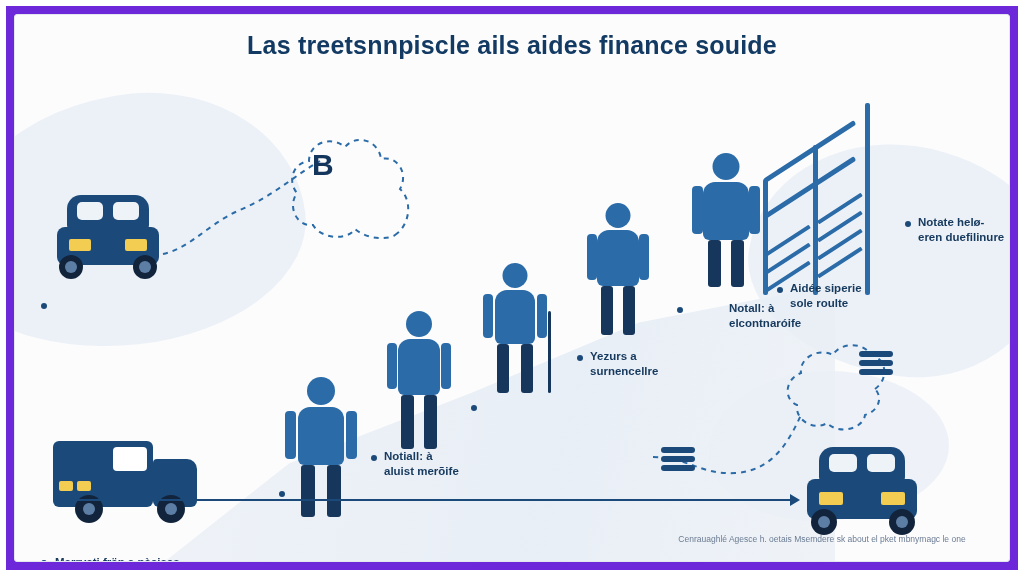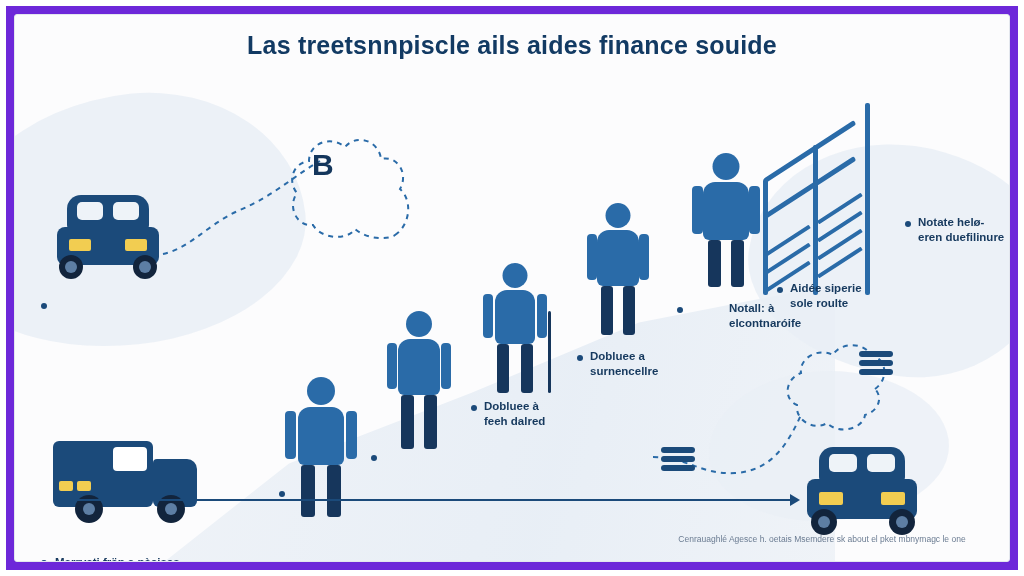--- a/index.html
+++ b/index.html
@@ -186,44 +186,44 @@
 
     <div class="person" style="left:372px;top:296px;width:64px;height:138px;">
       <div class="p-head" style="top:0;width:26px;height:26px;"></div>
       <div class="p-body" style="top:28px;width:42px;height:56px;border-radius:12px 12px 6px 6px;"></div>
       <div class="p-armL" style="left:0px;top:32px;width:10px;height:46px;"></div>
       <div class="p-armR" style="right:0px;top:32px;width:10px;height:46px;"></div>
       <div class="p-legL" style="left:14px;top:84px;width:13px;height:54px;border-radius:3px;"></div>
       <div class="p-legR" style="right:14px;top:84px;width:13px;height:54px;border-radius:3px;"></div>
     </div>
     <div class="bullet" style="left:356px;top:440px;"></div>
+    <div class="lbl" style="left:369px;top:434px;width:130px;">Notiall: à
+aluist merõife</div>
 
     <div class="person" style="left:468px;top:248px;width:64px;height:130px;">
       <div class="p-head" style="top:0;width:25px;height:25px;"></div>
       <div class="p-body" style="top:27px;width:40px;height:54px;border-radius:12px 12px 6px 6px;"></div>
       <div class="p-armL" style="left:0px;top:31px;width:10px;height:44px;"></div>
       <div class="p-armR" style="right:0px;top:31px;width:10px;height:44px;"></div>
       <div class="p-legL" style="left:14px;top:81px;width:12px;height:49px;border-radius:3px;"></div>
       <div class="p-legR" style="right:14px;top:81px;width:12px;height:49px;border-radius:3px;"></div>
       <div class="cane" style="right:-4px;top:48px;height:82px;"></div>
     </div>
     <div class="bullet" style="left:456px;top:390px;"></div>
-    <div class="lbl" style="left:469px;top:384px;width:130px;">Dobluee à
-feeh dalred</div>
 
     <div class="person" style="left:572px;top:188px;width:62px;height:132px;">
       <div class="p-head" style="top:0;width:25px;height:25px;"></div>
       <div class="p-body" style="top:27px;width:42px;height:56px;border-radius:12px 12px 6px 6px;"></div>
       <div class="p-armL" style="left:0px;top:31px;width:10px;height:46px;"></div>
       <div class="p-armR" style="right:0px;top:31px;width:10px;height:46px;"></div>
       <div class="p-legL" style="left:14px;top:83px;width:12px;height:49px;border-radius:3px;"></div>
       <div class="p-legR" style="right:14px;top:83px;width:12px;height:49px;border-radius:3px;"></div>
     </div>
     <div class="bullet" style="left:562px;top:340px;"></div>
-    <div class="lbl" style="left:575px;top:334px;width:130px;">Dobluee a
+    <div class="lbl" style="left:575px;top:334px;width:130px;">Yezurs a
 surnencellre</div>
 
     <div class="person" style="left:678px;top:138px;width:66px;height:134px;">
       <div class="p-head" style="top:0;width:27px;height:27px;"></div>
       <div class="p-body" style="top:29px;width:46px;height:58px;border-radius:12px 12px 6px 6px;"></div>
       <div class="p-armL" style="left:-1px;top:33px;width:11px;height:48px;"></div>
       <div class="p-armR" style="right:-1px;top:33px;width:11px;height:48px;"></div>
       <div class="p-legL" style="left:15px;top:87px;width:13px;height:47px;border-radius:3px;"></div>
       <div class="p-legR" style="right:15px;top:87px;width:13px;height:47px;border-radius:3px;"></div>
     </div>

